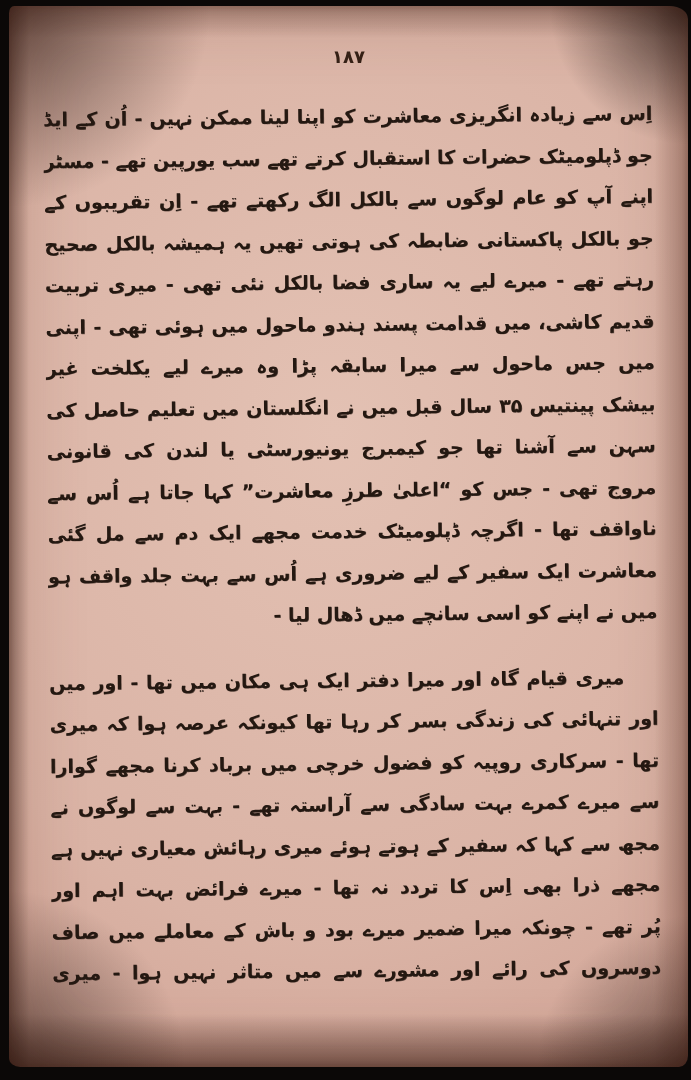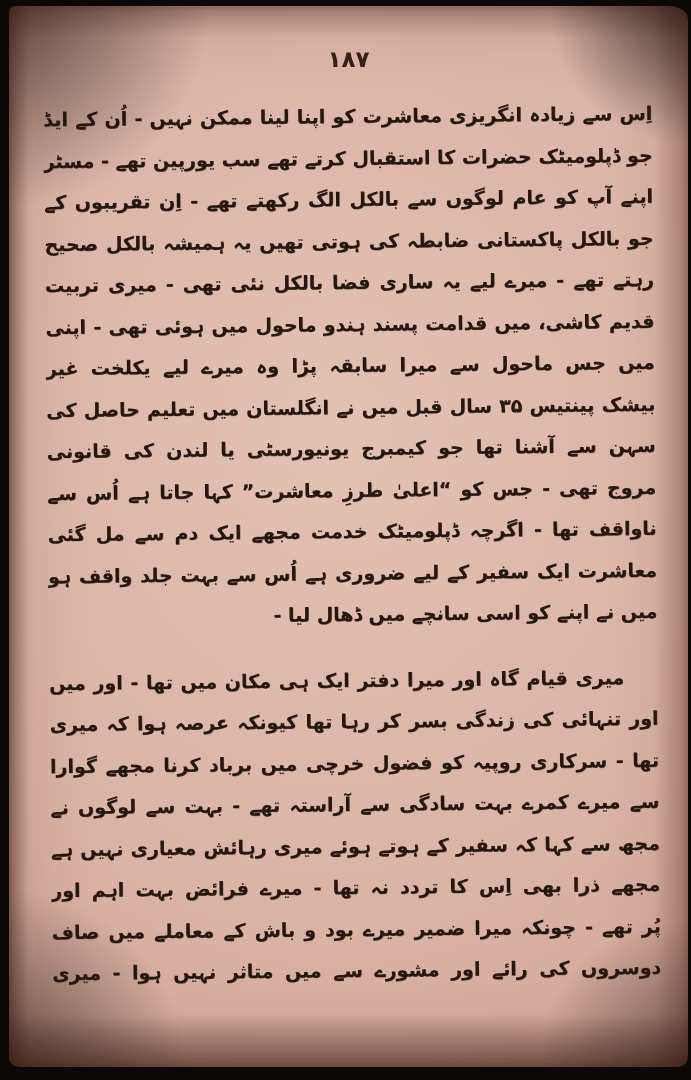--- a/index.html
+++ b/index.html
@@ -31,21 +31,21 @@
       radial-gradient(ellipse 125% 92% at 48% 40%, #e3c1b3 0%, #dab3a5 52%, #cfa092 80%, #ba8778 100%);
     box-shadow:
       inset 0 0 75px rgba(105,52,38,0.32),
       inset 0 0 9px rgba(60,28,20,0.35);
   }
   .pageno {
     position: absolute;
     top: 40px;
     left: 0; right: 0;
     text-align: center;
-    font-size: 23px;
+    font-size: 18px;
     font-weight: 700;
     color: #33201702;
     color: #352015;
     letter-spacing: 2px;
   }
   .text {
     position: absolute;
     top: 90px;
     right: 36px;
     left: 34px;

